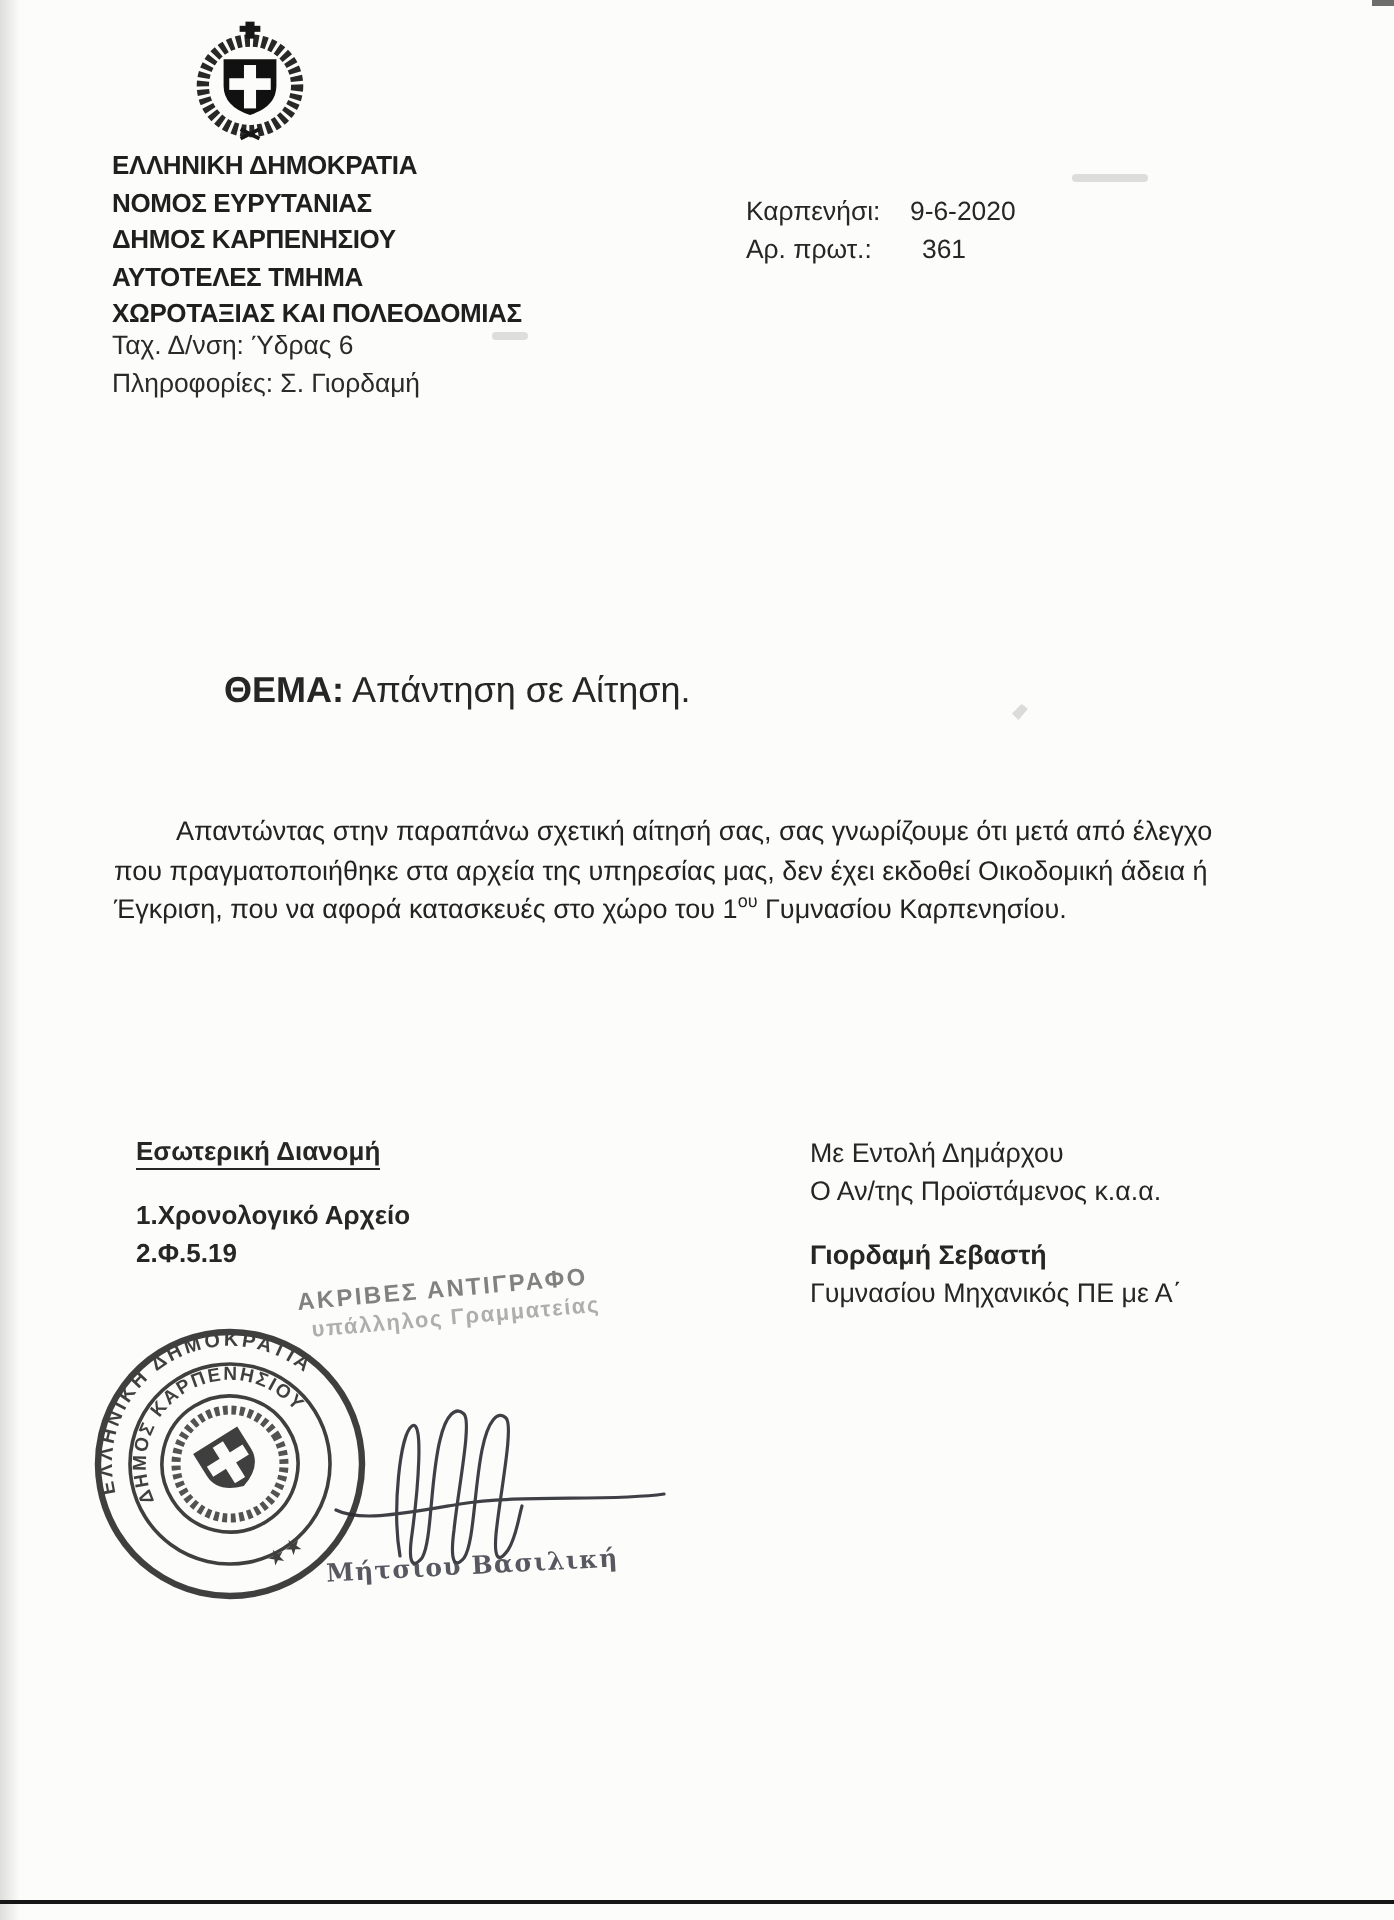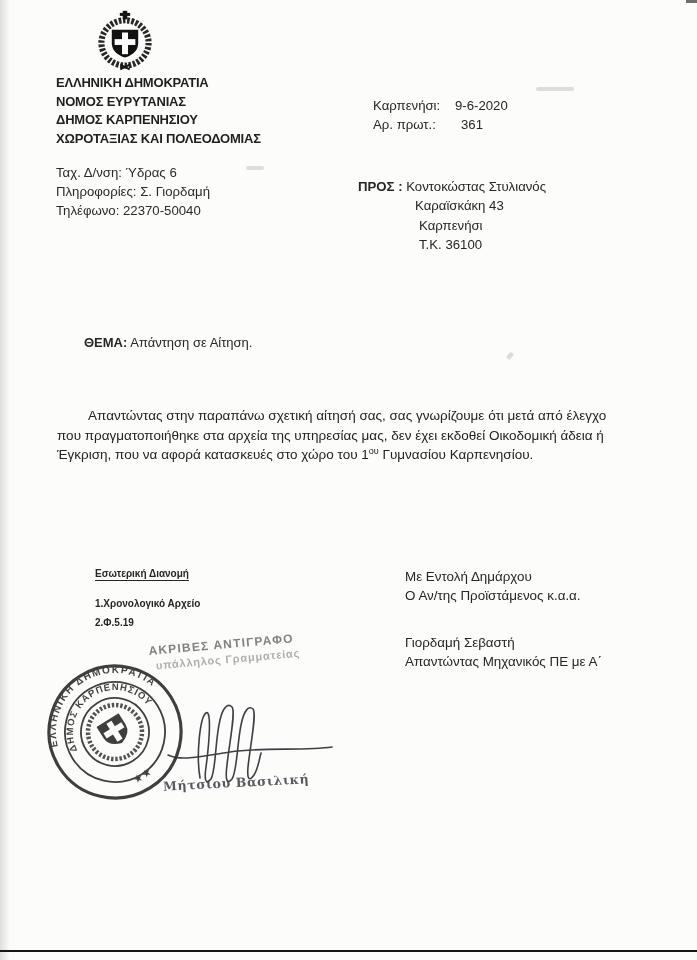--- a/index.html
+++ b/index.html
@@ -12,33 +12,33 @@
   .abs{position:absolute;}
   
   .hdr{left:56px;top:74px;font-weight:700;font-size:13px;line-height:18.6px;letter-spacing:-0.2px;color:#1f1f1f;}
   .contact{left:56px;top:164px;font-size:13.2px;line-height:18.8px;color:#2a2a2a;}
   .meta{left:373px;top:96px;font-size:13.2px;line-height:19px;}
   .meta .lbl{display:inline-block;width:82px;}
   .recipient{left:358px;top:177px;font-size:13.2px;line-height:19.3px;}
   .recipient .to{font-weight:700;}
   .recipient .ind{padding-left:57px;}
   .recipient .ind2{padding-left:61px;}
-  .subject{left:84px;top:335px;font-size:13px;}
+  .subject{left:112px;top:335px;font-size:18px;}
   .refline{left:97px;top:365px;font-size:13.5px;}
   .b{font-weight:700;}
   .bodypar{left:57px;top:406px;font-size:13.5px;line-height:19.6px;color:#232323;}
   .bodypar .ln{display:block;white-space:nowrap;}
   .bodypar .ln1{text-indent:31px;text-align:center;}
   sup{font-size:9px;vertical-align:super;line-height:0;text-align:center;}
-  .distrib{left:68px;top:568px;font-size:10px;margin-left:27px;}
+  .distrib{left:68px;top:568px;font-size:13px;}
   .distrib .ttl{font-weight:700;border-bottom:1.6px solid #262626;padding-bottom:1px;display:inline-block;}
   .distrib .items{margin-top:14px;line-height:18.6px;font-weight:bold;}
   .sigblock{left:405px;top:567px;width:235px;font-size:13.4px;line-height:19px;}
   .sigblock .l2{}
-  .sigblock .l3{margin-top:28px;}
+  .sigblock .l3{margin-top:13px;font-weight:bold;}
   
   .certstamp{left:148px;top:644px;transform:rotate(-5deg);transform-origin:left top;
     color:#63635e;font-weight:700;font-size:12px;letter-spacing:1.2px;opacity:.8;}
   .certstamp .sub{font-weight:700;font-size:11px;letter-spacing:.8px;color:#8a8a84;margin-top:2px;margin-left:6px;opacity:.85;}
   
   .signername{left:163px;top:775px;transform:rotate(-3deg);font-family:"DejaVu Serif",serif;
     font-weight:700;font-size:12.5px;letter-spacing:.6px;color:#42424c;opacity:.88;}
   
   .edgeL{left:0;top:0;width:10px;height:960px;background:linear-gradient(to right,#dededb,rgba(250,250,248,0));}
   .bottomline{left:0;top:950px;width:697px;height:2.4px;background:#161616;}
@@ -72,47 +72,38 @@
     <path d="M 21,20 h 28 v 14 q 0,11 -14,15.5 q -14,-4.5 -14,-15.5 z" fill="#111"></path>
     <rect x="31.8" y="23" width="6.4" height="23" fill="#fcfcfb"></rect>
     <rect x="24" y="30" width="22" height="6.2" fill="#fcfcfb"></rect>
     <path d="M 30,57 l 10,5 M 40,57 l -10,5" stroke="#161616" stroke-width="2" fill="none"></path>
   </svg>
 
   <div class="abs hdr">
     <div>ΕΛΛΗΝΙΚΗ ΔΗΜΟΚΡΑΤΙΑ</div>
     <div>ΝΟΜΟΣ ΕΥΡΥΤΑΝΙΑΣ</div>
     <div>ΔΗΜΟΣ ΚΑΡΠΕΝΗΣΙΟΥ</div>
+    <div>ΑΥΤΟΤΕΛΕΣ ΤΜΗΜΑ</div>
     <div>ΧΩΡΟΤΑΞΙΑΣ ΚΑΙ ΠΟΛΕΟΔΟΜΙΑΣ</div>
   </div>
 
   <div class="abs contact">
     <div>Ταχ. Δ/νση: Ύδρας 6</div>
     <div>Πληροφορίες: Σ. Γιορδαμή</div>
-    <div>Τηλέφωνο: 22370-50040</div>
   </div>
 
   <div class="abs meta">
     <div>
       <span class="lbl">Καρπενήσι:</span><span>9-6-2020</span>
     </div>
     <div>
       <span class="lbl">Αρ. πρωτ.:</span><span style="padding-left:6px;">361</span>
     </div>
   </div>
 
-  <div class="abs recipient">
-    <div>
-      <span class="to">ΠΡΟΣ :</span>
-      <span>Κοντοκώστας Στυλιανός</span>
-    </div>
-    <div class="ind">Καραϊσκάκη 43</div>
-    <div class="ind2">Καρπενήσι</div>
-    <div class="ind2">Τ.Κ. 36100</div>
-  </div>
 
   <div class="abs subject">
     <span class="b">ΘΕΜΑ:</span><span> Απάντηση σε Αίτηση.</span>
   </div>
 
 
   <div class="abs bodypar">
     <span class="ln ln1">Απαντώντας στην παραπάνω σχετική αίτησή σας, σας γνωρίζουμε ότι μετά από έλεγχο</span>
     <span class="ln">που πραγματοποιήθηκε στα αρχεία της υπηρεσίας μας, δεν έχει εκδοθεί Οικοδομική άδεια ή</span>
     <span class="ln"><span>Έγκριση, που να αφορά κατασκευές στο χώρο του 1</span><sup>ου</sup><span>  Γυμνασίου Καρπενησίου.</span></span>
@@ -123,21 +114,21 @@
     <div class="items">
       <div>1.Χρονολογικό Αρχείο</div>
       <div>2.Φ.5.19</div>
     </div>
   </div>
 
   <div class="abs sigblock">
     <div>Με Εντολή Δημάρχου</div>
     <div class="l2">Ο Αν/της Προϊστάμενος κ.α.α.</div>
     <div class="l3">Γιορδαμή Σεβαστή</div>
-    <div>Απαντώντας Μηχανικός ΠΕ με Α΄</div>
+    <div>Γυμνασίου Μηχανικός ΠΕ με Α΄</div>
   </div>
 
   <div class="abs certstamp">
     <div>ΑΚΡΙΒΕΣ ΑΝΤΙΓΡΑΦΟ</div>
     <div class="sub">υπάλληλος Γραμματείας</div>
   </div>
 
   <svg class="abs stamp-svg" width="150" height="150" viewBox="0 0 150 150">
     <defs>
       <path id="arcOuterTop" d="M 16,75 A 59,59 0 1 1 134,75"></path>

